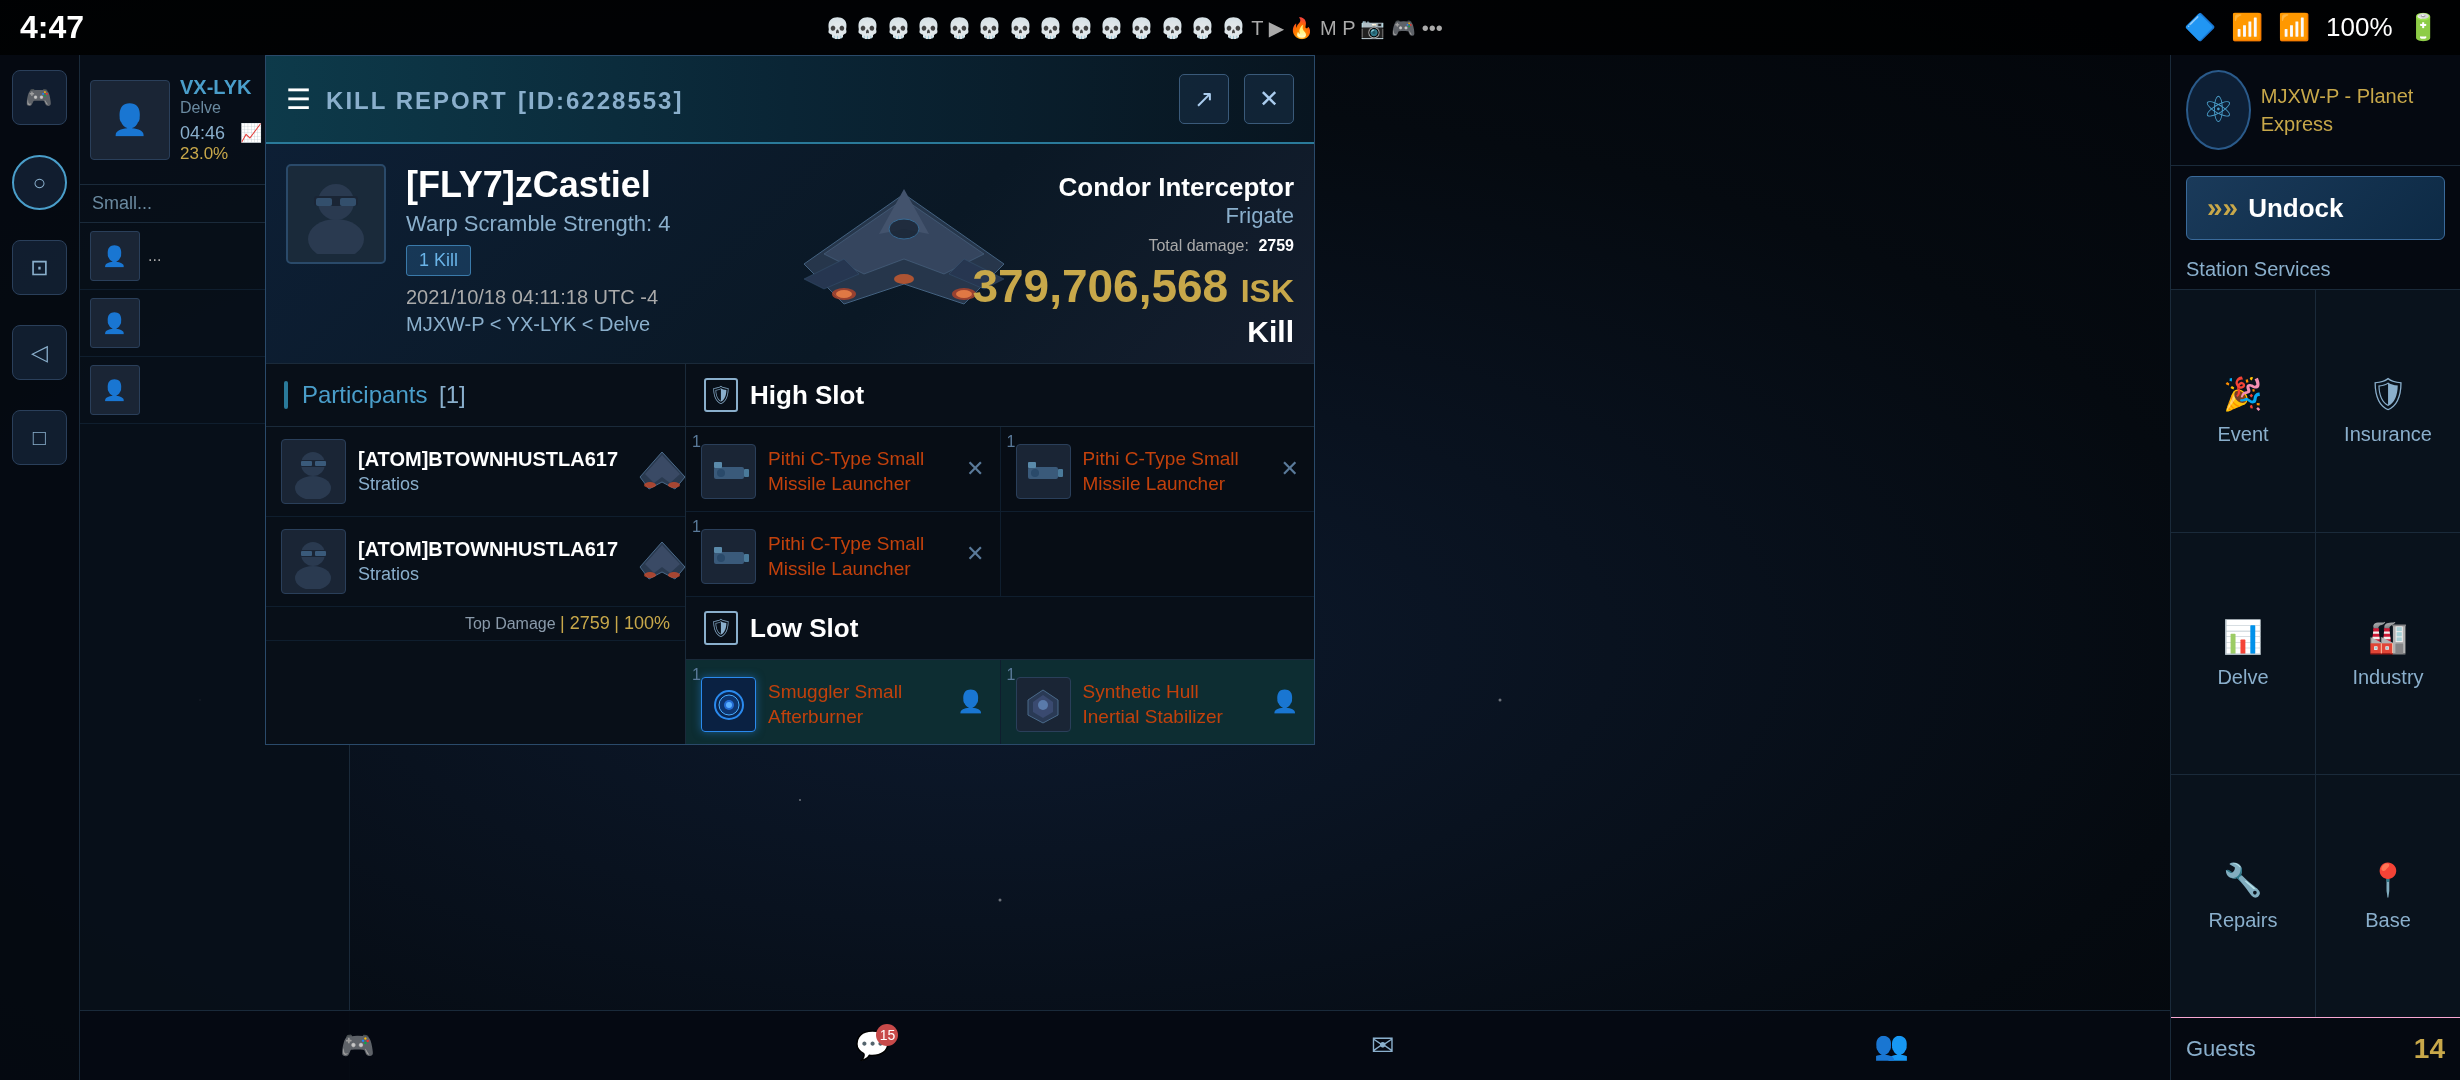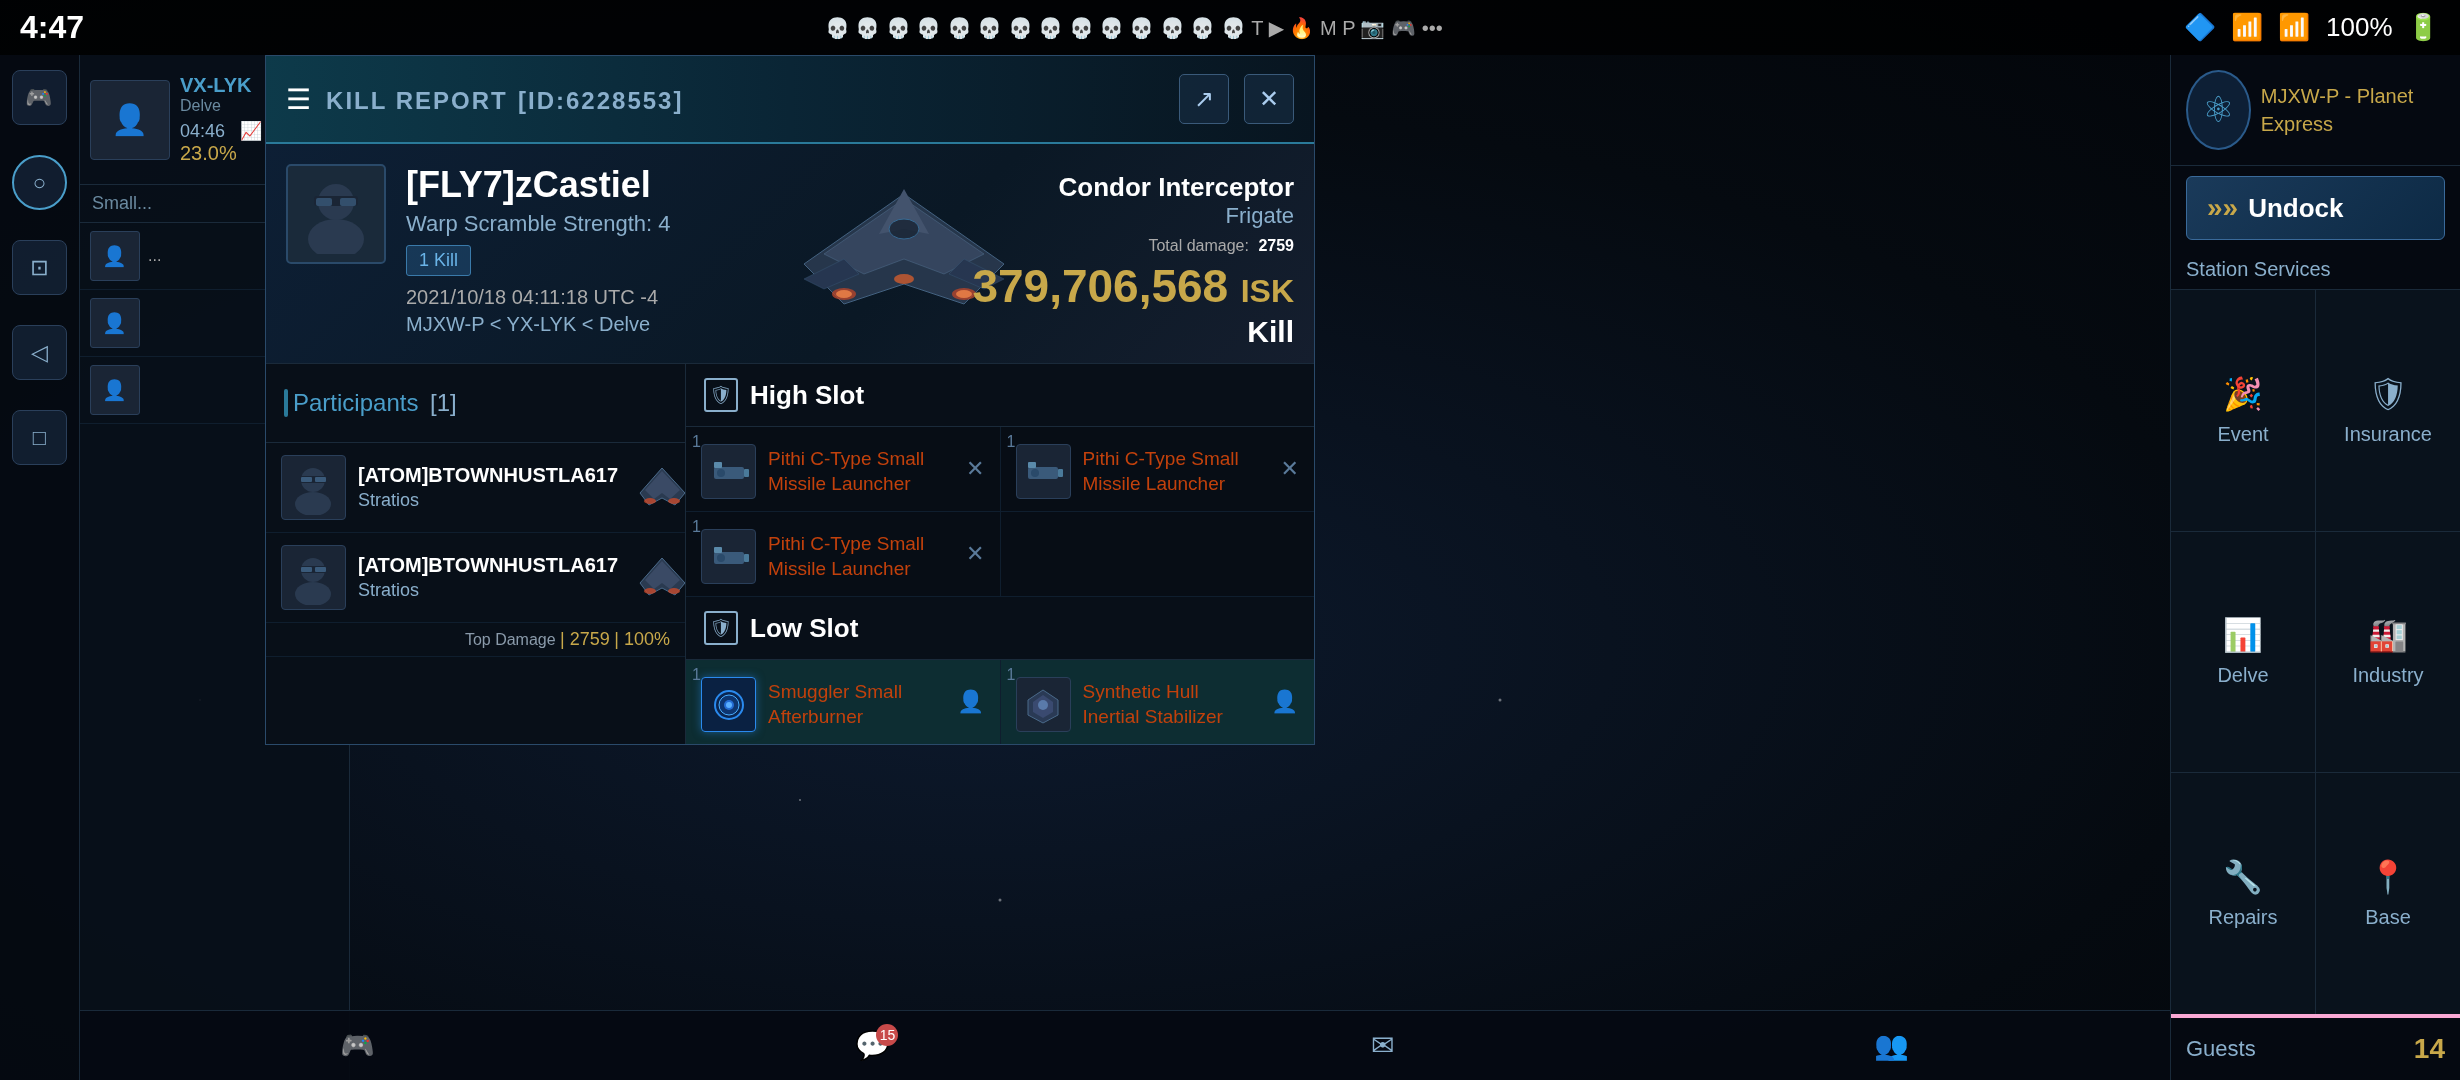--- a/index.html
+++ b/index.html
@@ -255,21 +255,21 @@
     .service-label {
       color: #8aafcc;
       font-size: 20px;
       text-align: center;
     }
     .guests-row {
       padding: 15px;
       display: flex;
       align-items: center;
       justify-content: space-between;
-      border-top: 4px solid #f9a8d4;
+      border-top: 1px solid #f9a8d4;
     }
     .guests-label {
       color: #8aafcc;
       font-size: 22px;
     }
     .guests-count {
       color: #c8a84a;
       font-size: 28px;
       font-weight: bold;
     }
@@ -493,25 +493,25 @@
       flex: 1;
       overflow: hidden;
     }
     .participants-panel {
       width: 420px;
       border-right: 1px solid #1a2a3a;
       overflow-y: auto;
       background: #080f18;
     }
     .participants-header {
-      padding: 25px 18px;
+      padding: 17px 18px;
       border-bottom: 1px solid #1a2a3a;
       display: flex;
       align-items: center;
-      gap: 5px;
+      gap: 14px;
     }
     .participants-bar {
       width: 4px;
       height: 28px;
       background: #2a7a9a;
       border-radius: 2px;
     }
     .participants-title {
       color: #4a9eca;
       font-size: 24px;
@@ -699,21 +699,21 @@
 <div class="top-left-panel">
   <div class="top-left-avatar">👤</div>
   <div class="top-left-info">
     <div class="top-left-name">VX-LYK</div>
     <div class="top-left-sub">Delve</div>
     <div class="top-left-stats">
       <span>04:46</span> &nbsp;
       <span>📈</span>
       <span>0/21</span>
     </div>
-    <div style="color:#c8a84a;font-size:20px;">23.0%</div>
+    <div style="color:#c8a84a;font-size:17px;">23.0%</div>
   </div>
 </div>
 
 <div class="middle-left-panel">
   <div class="location-header">Small...</div>
   <div class="list-item-row">
     <div class="list-avatar">👤</div>
     <div style="color:#aaa;font-size:16px;">...</div>
   </div>
   <div class="list-item-row">

